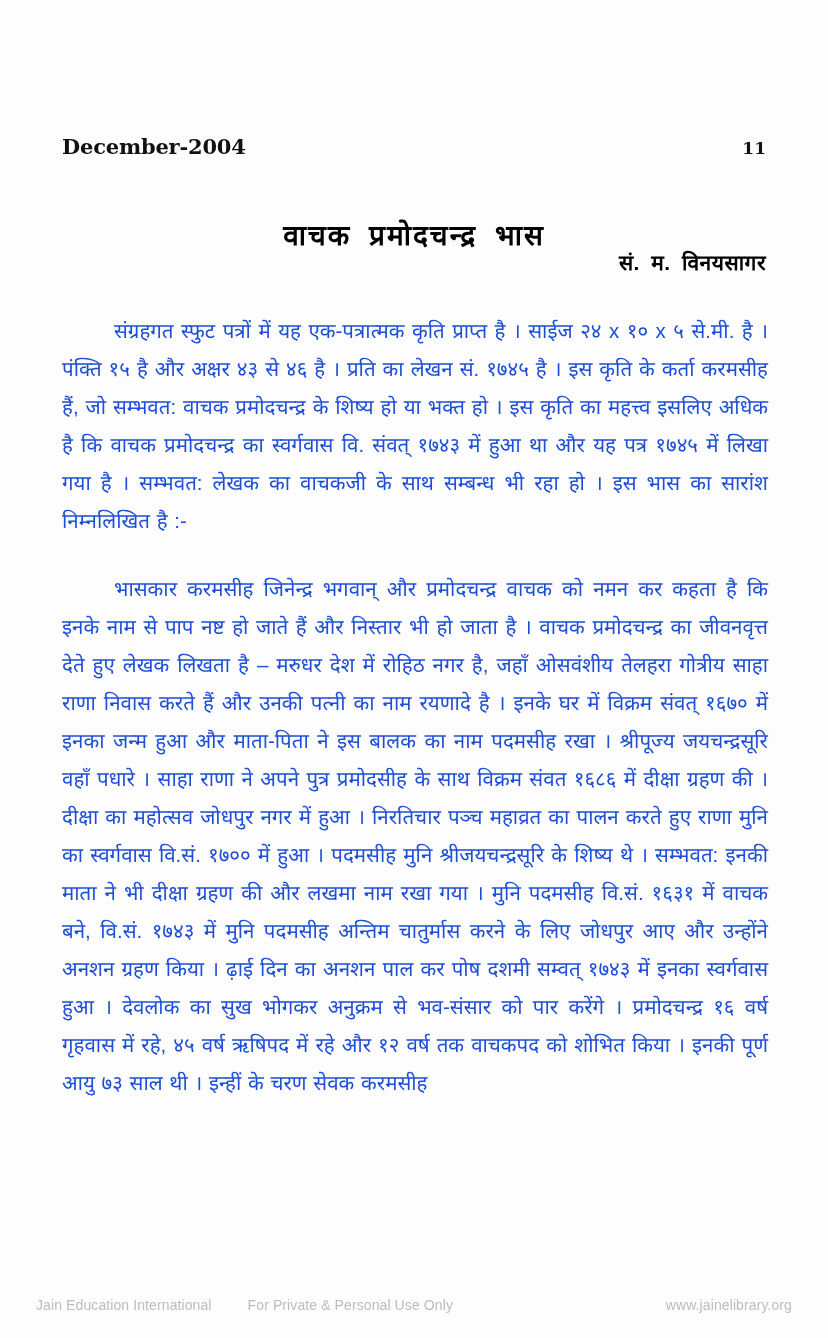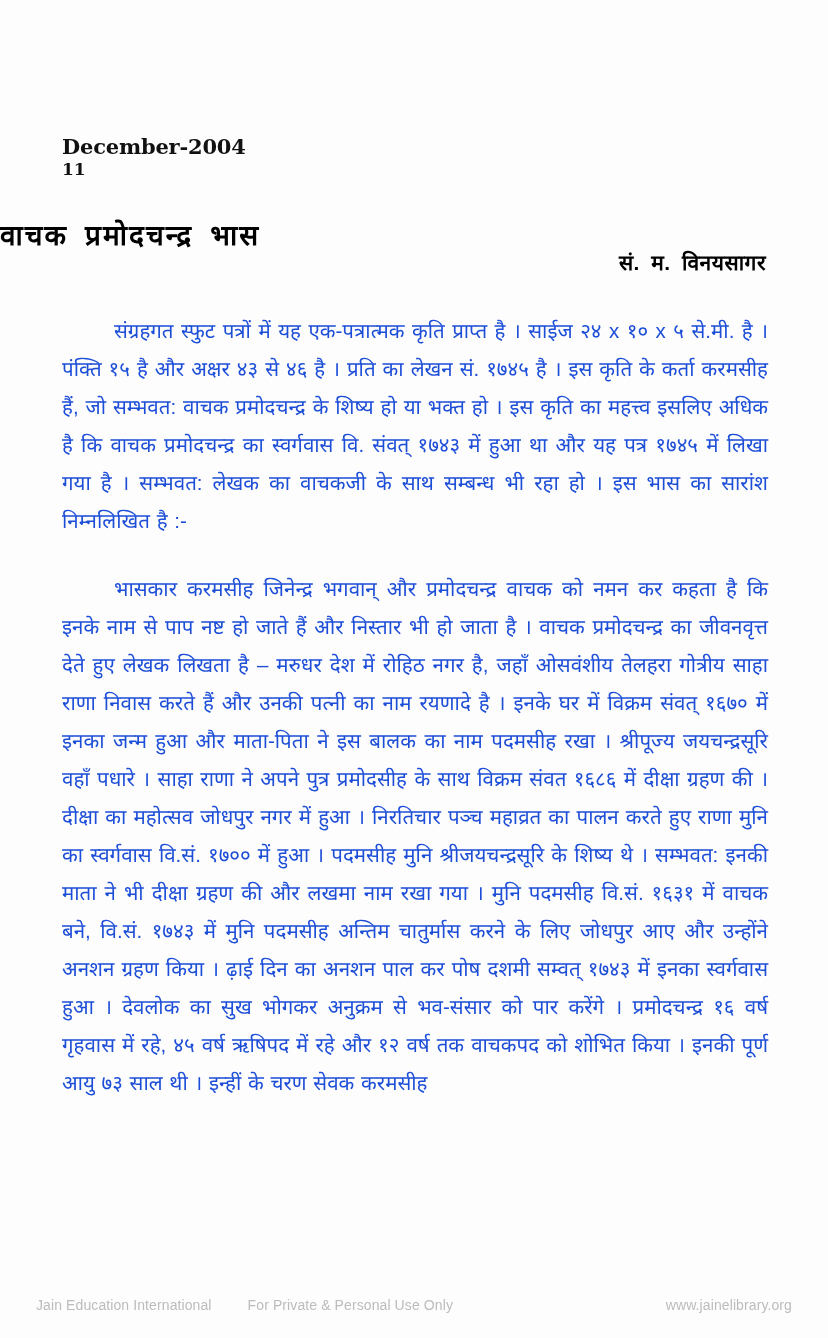--- a/index.html
+++ b/index.html
@@ -26,21 +26,20 @@
   
   .running-head {
     position: absolute;
     left: 62px;
     right: 62px;
     top: 134px;
     height: 30px;
     display: flex;
     align-items: baseline;
     justify-content: space-between;
-    flex-direction: column;
   }
   .issue-date {
     font-family: "DejaVu Serif", "Liberation Serif", serif;
     font-weight: 700;
     font-size: 21px;
     letter-spacing: -0.2px;
     color: #111;
   }
   .folio {
     font-family: "DejaVu Serif", "Liberation Serif", serif;
@@ -48,21 +47,22 @@
     font-size: 17px;
     color: #111;
   }
 
   
   .article-title {
     position: absolute;
     left: 0;
     right: 0;
     top: 196px;
-    font-family: Liberation Serif, serif;
+    text-align: center;
+    font-family: Liberation Sans, sans-serif;
     font-weight: 700;
     font-size: 28px;
     letter-spacing: 2px;
     color: #000;
     word-spacing: 8px;
   }
   .byline {
     position: absolute;
     right: 62px;
     top: 248px;

